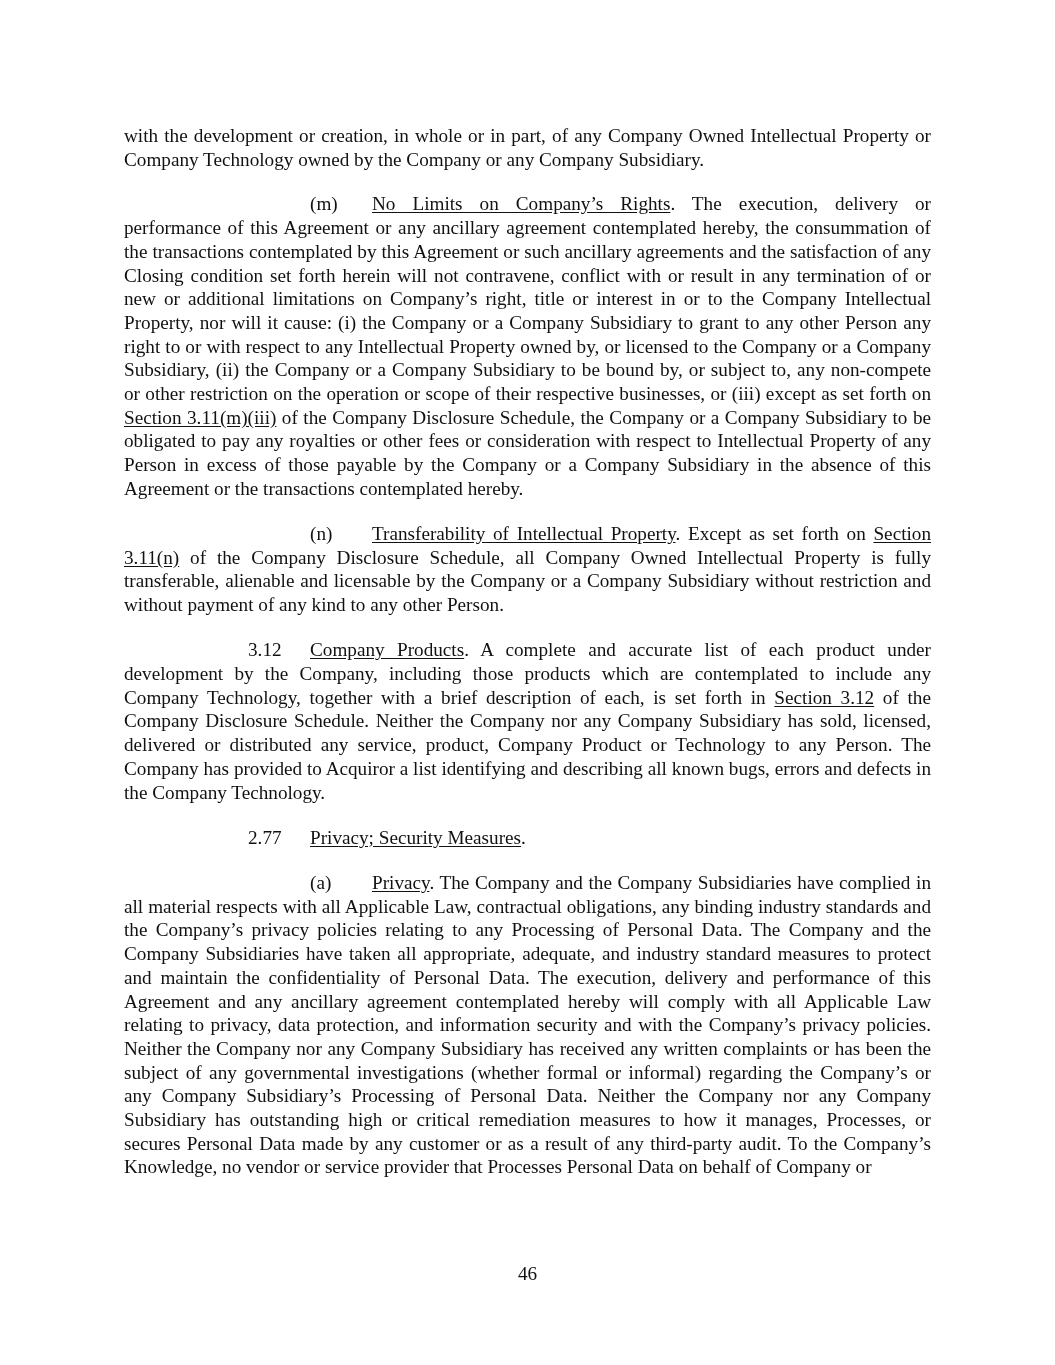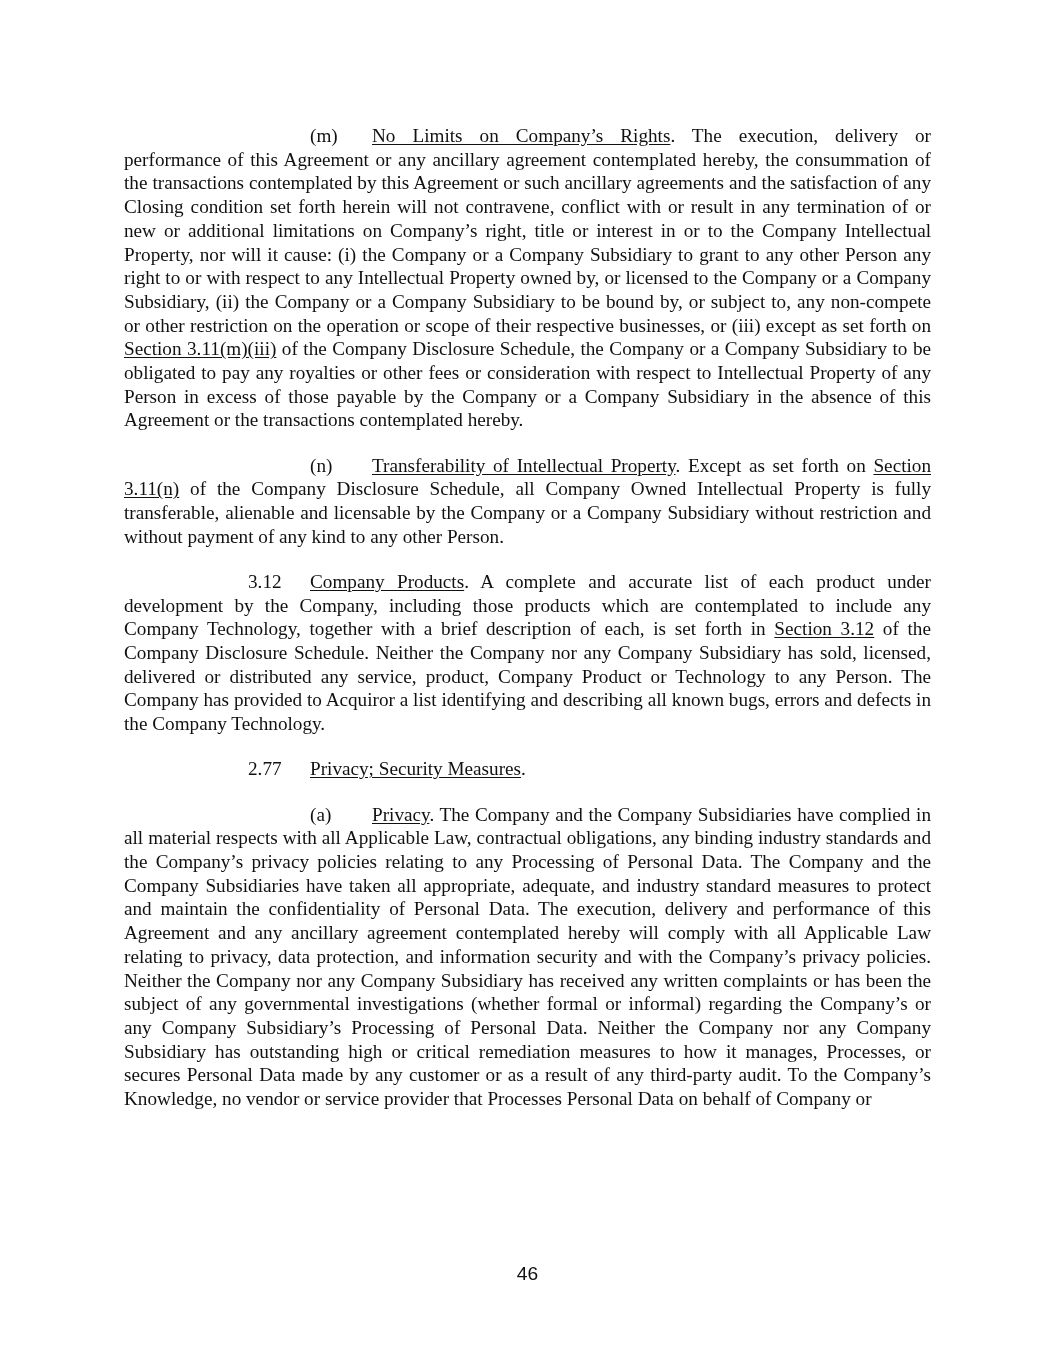--- a/index.html
+++ b/index.html
@@ -13,27 +13,28 @@
   .para.first { margin-bottom:21px; }
   .ind-l { display:inline-block; width:186px; }
   .ind-n { display:inline-block; width:186px; }
   .ind-s { display:inline-block; width:124px; }
   .label { display:inline-block; }
   .label-l { width:62px; }
   .label-s { width:62px; }
   u { text-decoration:underline; text-underline-offset:2px; }
   .pagenum {
     position:absolute; top:1263px; left:0; width:1055px; text-align:center;
-    font-family:Liberation Sans, sans-serif; font-size:19.2px; color:#111;
+    font-family:Liberation Serif, serif; font-size:19.2px; color:#111;
   }
 </style>
 </head>
 <body>
 
 <div class="page">
+  <p class="para first"><span>with the development or creation, in whole or in part, of any Company Owned Intellectual Property or Company Technology owned by the Company or any Company Subsidiary.</span></p>
 
   <p class="para"><span class="ind-l"></span><span class="label label-l">(m)</span><u>No Limits on Company’s Rights</u><span>.  The execution, delivery or performance of this Agreement or any ancillary agreement contemplated hereby, the consummation of the transactions contemplated by this Agreement or such ancillary agreements and the satisfaction of any Closing condition set forth herein will not contravene, conflict with or result in any termination of or new or additional limitations on Company’s right, title or interest in or to the Company Intellectual Property, nor will it cause:  (i) the Company or a Company Subsidiary to grant to any other Person any right to or with respect to any Intellectual Property owned by, or licensed to the Company or a Company Subsidiary, (ii) the Company or a Company Subsidiary to be bound by, or subject to, any non-compete or other restriction on the operation or scope of their respective businesses, or (iii) except as set forth on </span><u>Section 3.11(m)(iii)</u><span> of the Company Disclosure Schedule, the Company or a Company Subsidiary to be obligated to pay any royalties or other fees or consideration with respect to Intellectual Property of any Person in excess of those payable by the Company or a Company Subsidiary in the absence of this Agreement or the transactions contemplated hereby.</span></p>
 
   <p class="para"><span class="ind-n"></span><span class="label label-l">(n)</span><u>Transferability of Intellectual Property</u><span>.  Except as set forth on </span><u>Section 3.11(n)</u><span> of the Company Disclosure Schedule, all Company Owned Intellectual Property is fully transferable, alienable and licensable by the Company or a Company Subsidiary without restriction and without payment of any kind to any other Person.</span></p>
 
   <p class="para"><span class="ind-s"></span><span class="label label-s">3.12</span><u>Company Products</u><span>.  A complete and accurate list of each product under development by the Company, including those products which are contemplated to include any Company Technology, together with a brief description of each, is set forth in </span><u>Section 3.12</u><span> of the Company Disclosure Schedule.  Neither the Company nor any Company Subsidiary has sold, licensed, delivered or distributed any service, product, Company Product or Technology to any Person.  The Company has provided to Acquiror a list identifying and describing all known bugs, errors and defects in the Company Technology.</span></p>
 
   <p class="para"><span class="ind-s"></span><span class="label label-s">2.77</span><u>Privacy; Security Measures</u><span>.</span></p>
 
   <p class="para"><span class="ind-l"></span><span class="label label-l">(a)</span><u>Privacy</u><span>.  The Company and the Company Subsidiaries have complied in all material respects with all Applicable Law, contractual obligations, any binding industry standards and the Company’s privacy policies relating to any Processing of Personal Data.  The Company and the Company Subsidiaries have taken all appropriate, adequate, and industry standard measures to protect and maintain the confidentiality of Personal Data.  The execution, delivery and performance of this Agreement and any ancillary agreement contemplated hereby will comply with all Applicable Law relating to privacy, data protection, and information security and with the Company’s privacy policies.  Neither the Company nor any Company Subsidiary has received any written complaints or has been the subject of any governmental investigations (whether formal or informal) regarding the Company’s or any Company Subsidiary’s Processing of Personal Data.  Neither the Company nor any Company Subsidiary has outstanding high or critical remediation measures to how it manages, Processes, or secures Personal Data made by any customer or as a result of any third-party audit.  To the Company’s Knowledge, no vendor or service provider that Processes Personal Data on behalf of Company or</span></p>

